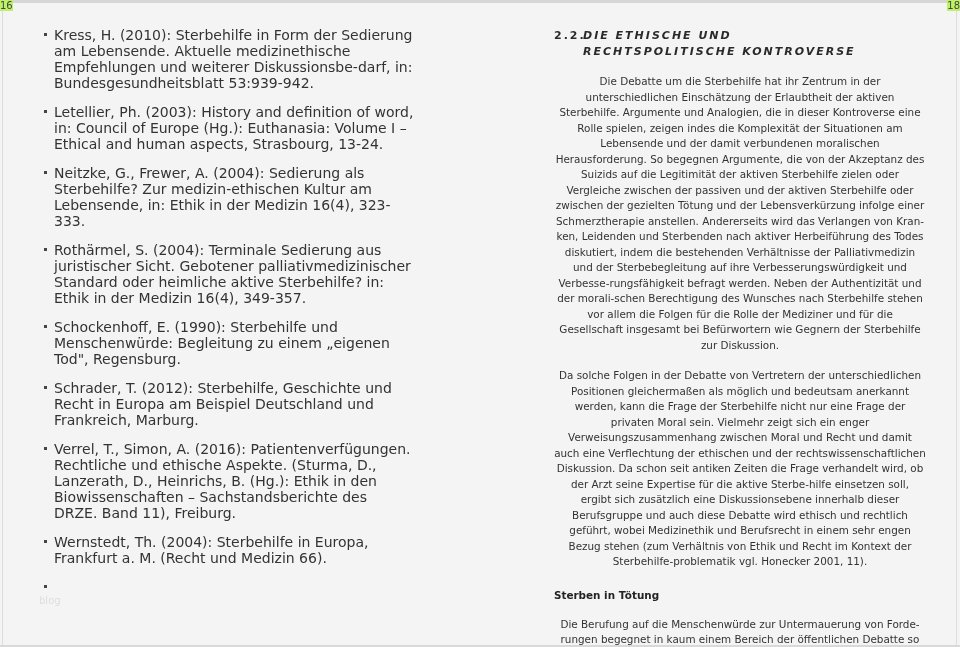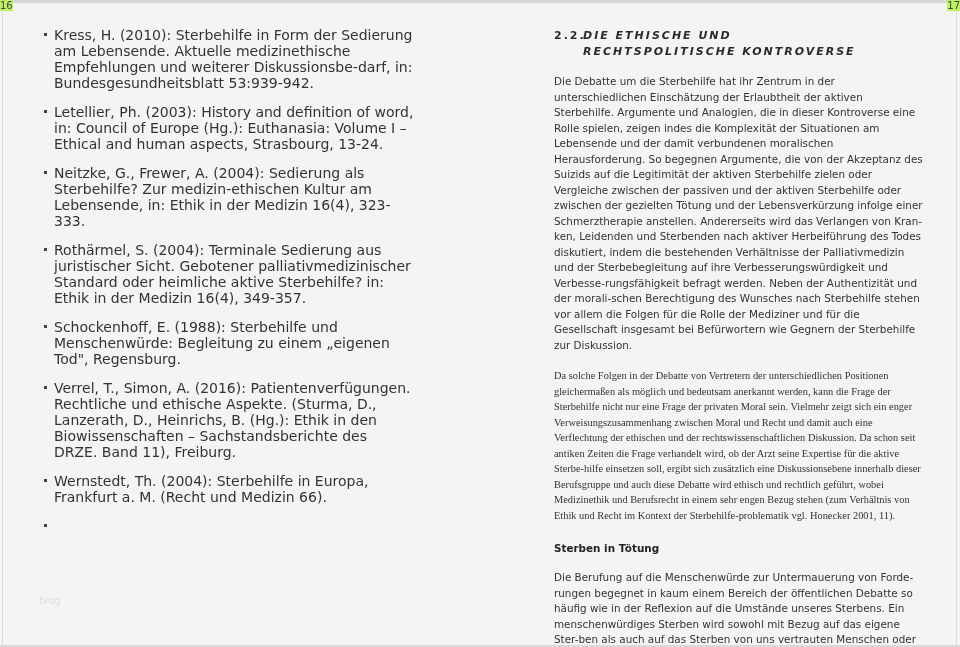--- a/index.html
+++ b/index.html
@@ -95,51 +95,52 @@
       color: #2a2a2a;
       margin-top: 1px;
     }
     .section-heading .num { width: 29px; flex: none; }
     .section-heading .title { width: 300px; font-style: italic; }
     .para {
       font-size: 10.4px;
       line-height: 15.5px;
       color: #333;
       margin: 0;
+      text-align: center;
     }
     .para.p1 { margin-top: 14px; }
-    .para.p2 { margin-top: 15px; font-family: Liberation Serif, serif; }
+    .para.p2 { margin-top: 15px; }
     .subheading {
       font-weight: bold;
       font-size: 10.4px;
       color: #222;
       margin-top: 17px;
       line-height: 16px;
     }
     .para.p3 { margin-top: 14px; }
   </style>
 </head>
 <body>
 
 <div class="spread">
   <div class="edge-top"></div>
   <div class="edge-left"></div>
   <div class="edge-right"></div>
   <div class="edge-bottom"></div>
 
   <span class="page-number left">16</span>
-  <span class="page-number right">17</span>
+  <span class="page-number right">18</span>
 
   <ul class="bib">
     <li class="bib-item"><span class="bullet"></span><span>Kress, H. (2010): Sterbehilfe in Form der Sedierung am Lebensende. Aktuelle medizinethische Empfehlungen und weiterer Diskussionsbe-darf, in: Bundesgesundheitsblatt 53:939-942.</span></li>
     <li class="bib-item"><span class="bullet"></span><span>Letellier, Ph. (2003): History and definition of word, in: Council of Europe (Hg.): Euthanasia: Volume I – Ethical and human aspects, Strasbourg, 13-24.</span></li>
     <li class="bib-item"><span class="bullet"></span><span>Neitzke, G., Frewer, A. (2004): Sedierung als Sterbehilfe? Zur medizin-ethischen Kultur am Lebensende, in: Ethik in der Medizin 16(4), 323-333.</span></li>
     <li class="bib-item"><span class="bullet"></span><span>Rothärmel, S. (2004): Terminale Sedierung aus juristischer Sicht. Gebotener palliativmedizinischer Standard oder heimliche aktive Sterbehilfe? in: Ethik in der Medizin 16(4), 349-357.</span></li>
-    <li class="bib-item"><span class="bullet"></span><span>Schockenhoff, E. (1988): Sterbehilfe und Menschenwürde: Begleitung zu einem „eigenen Tod", Regensburg.</span></li>
-    <li class="bib-item"><span class="bullet"></span></li>
+    <li class="bib-item"><span class="bullet"></span><span>Schockenhoff, E. (1990): Sterbehilfe und Menschenwürde: Begleitung zu einem „eigenen Tod", Regensburg.</span></li>
+    <li class="bib-item"><span class="bullet"></span><span>Schrader, T. (2012): Sterbehilfe, Geschichte und Recht in Europa am Beispiel Deutschland und Frankreich, Marburg.</span></li>
     <li class="bib-item"><span class="bullet"></span><span>Verrel, T., Simon, A. (2016): Patientenverfügungen. Rechtliche und ethische Aspekte. (Sturma, D., Lanzerath, D., Heinrichs, B. (Hg.): Ethik in den Biowissenschaften – Sachstandsberichte des DRZE. Band 11), Freiburg.</span></li>
     <li class="bib-item"><span class="bullet"></span><span>Wernstedt, Th. (2004): Sterbehilfe in Europa, Frankfurt a. M. (Recht und Medizin 66).</span></li>
     <li class="bib-item"><span class="bullet"></span></li>
   </ul>
 
   <span class="watermark">blog</span>
 
   <div class="right-page">
     <div class="section-heading">
       <span class="num">2.2.</span>

